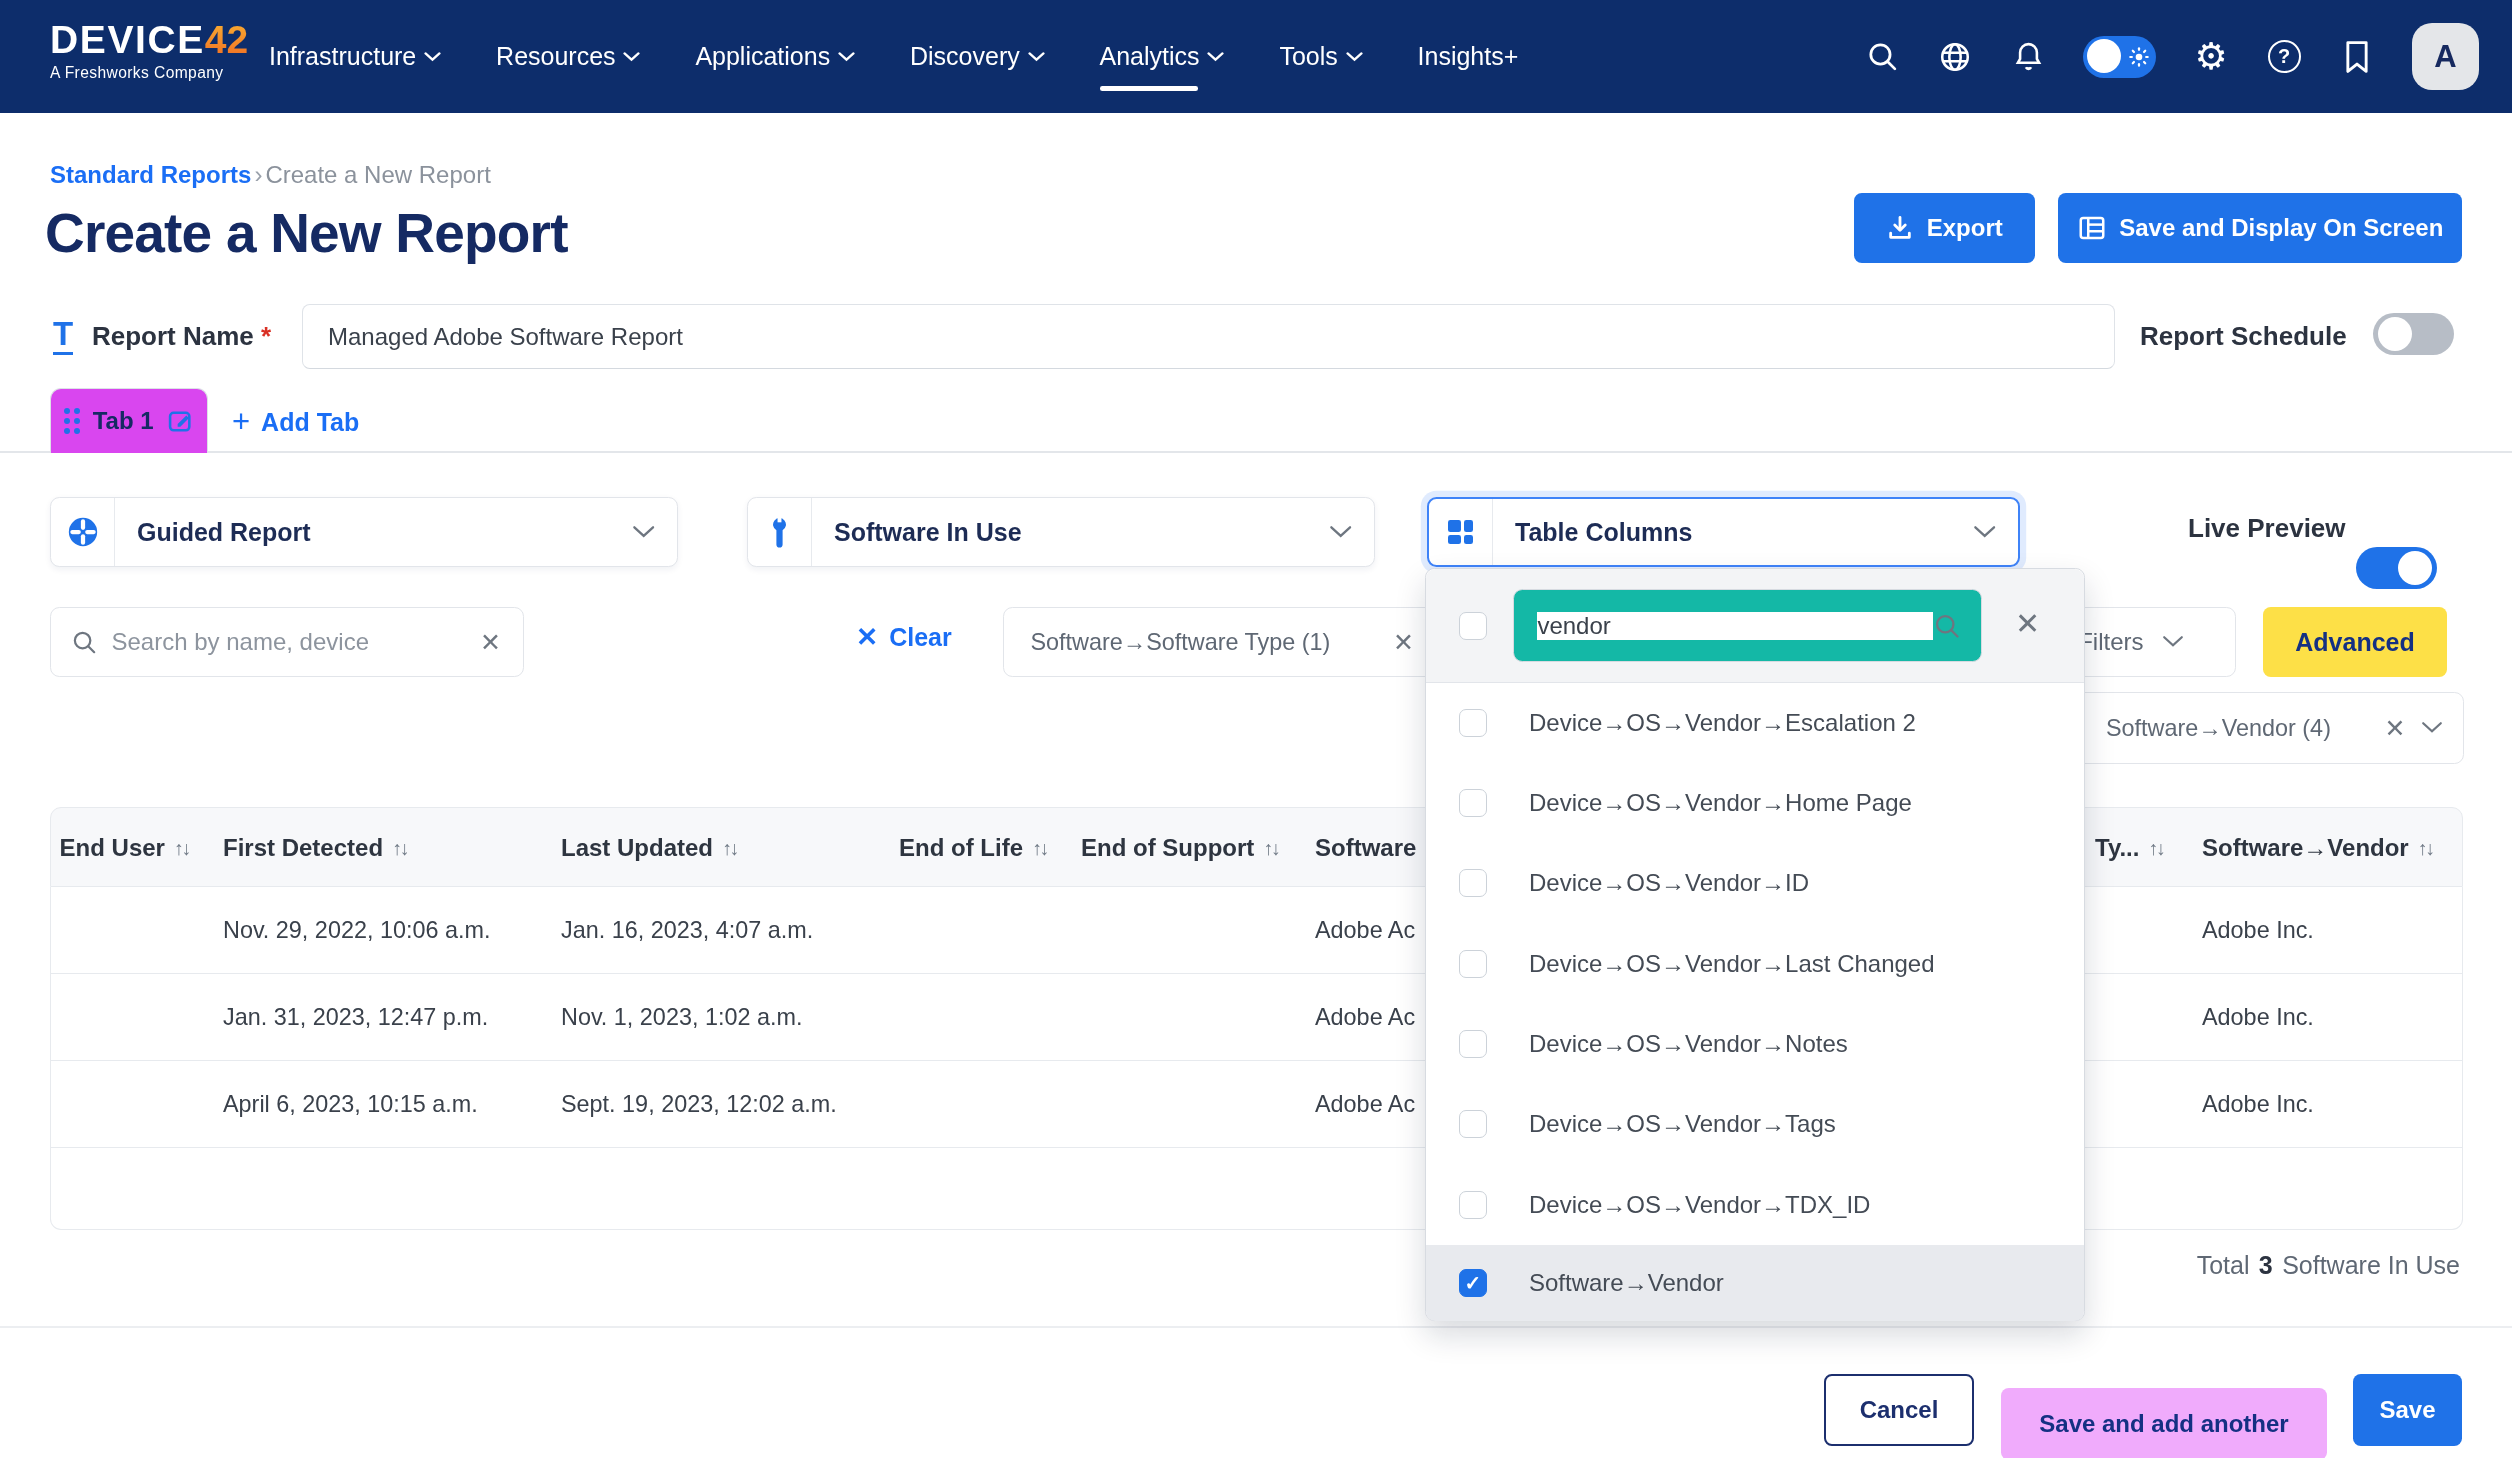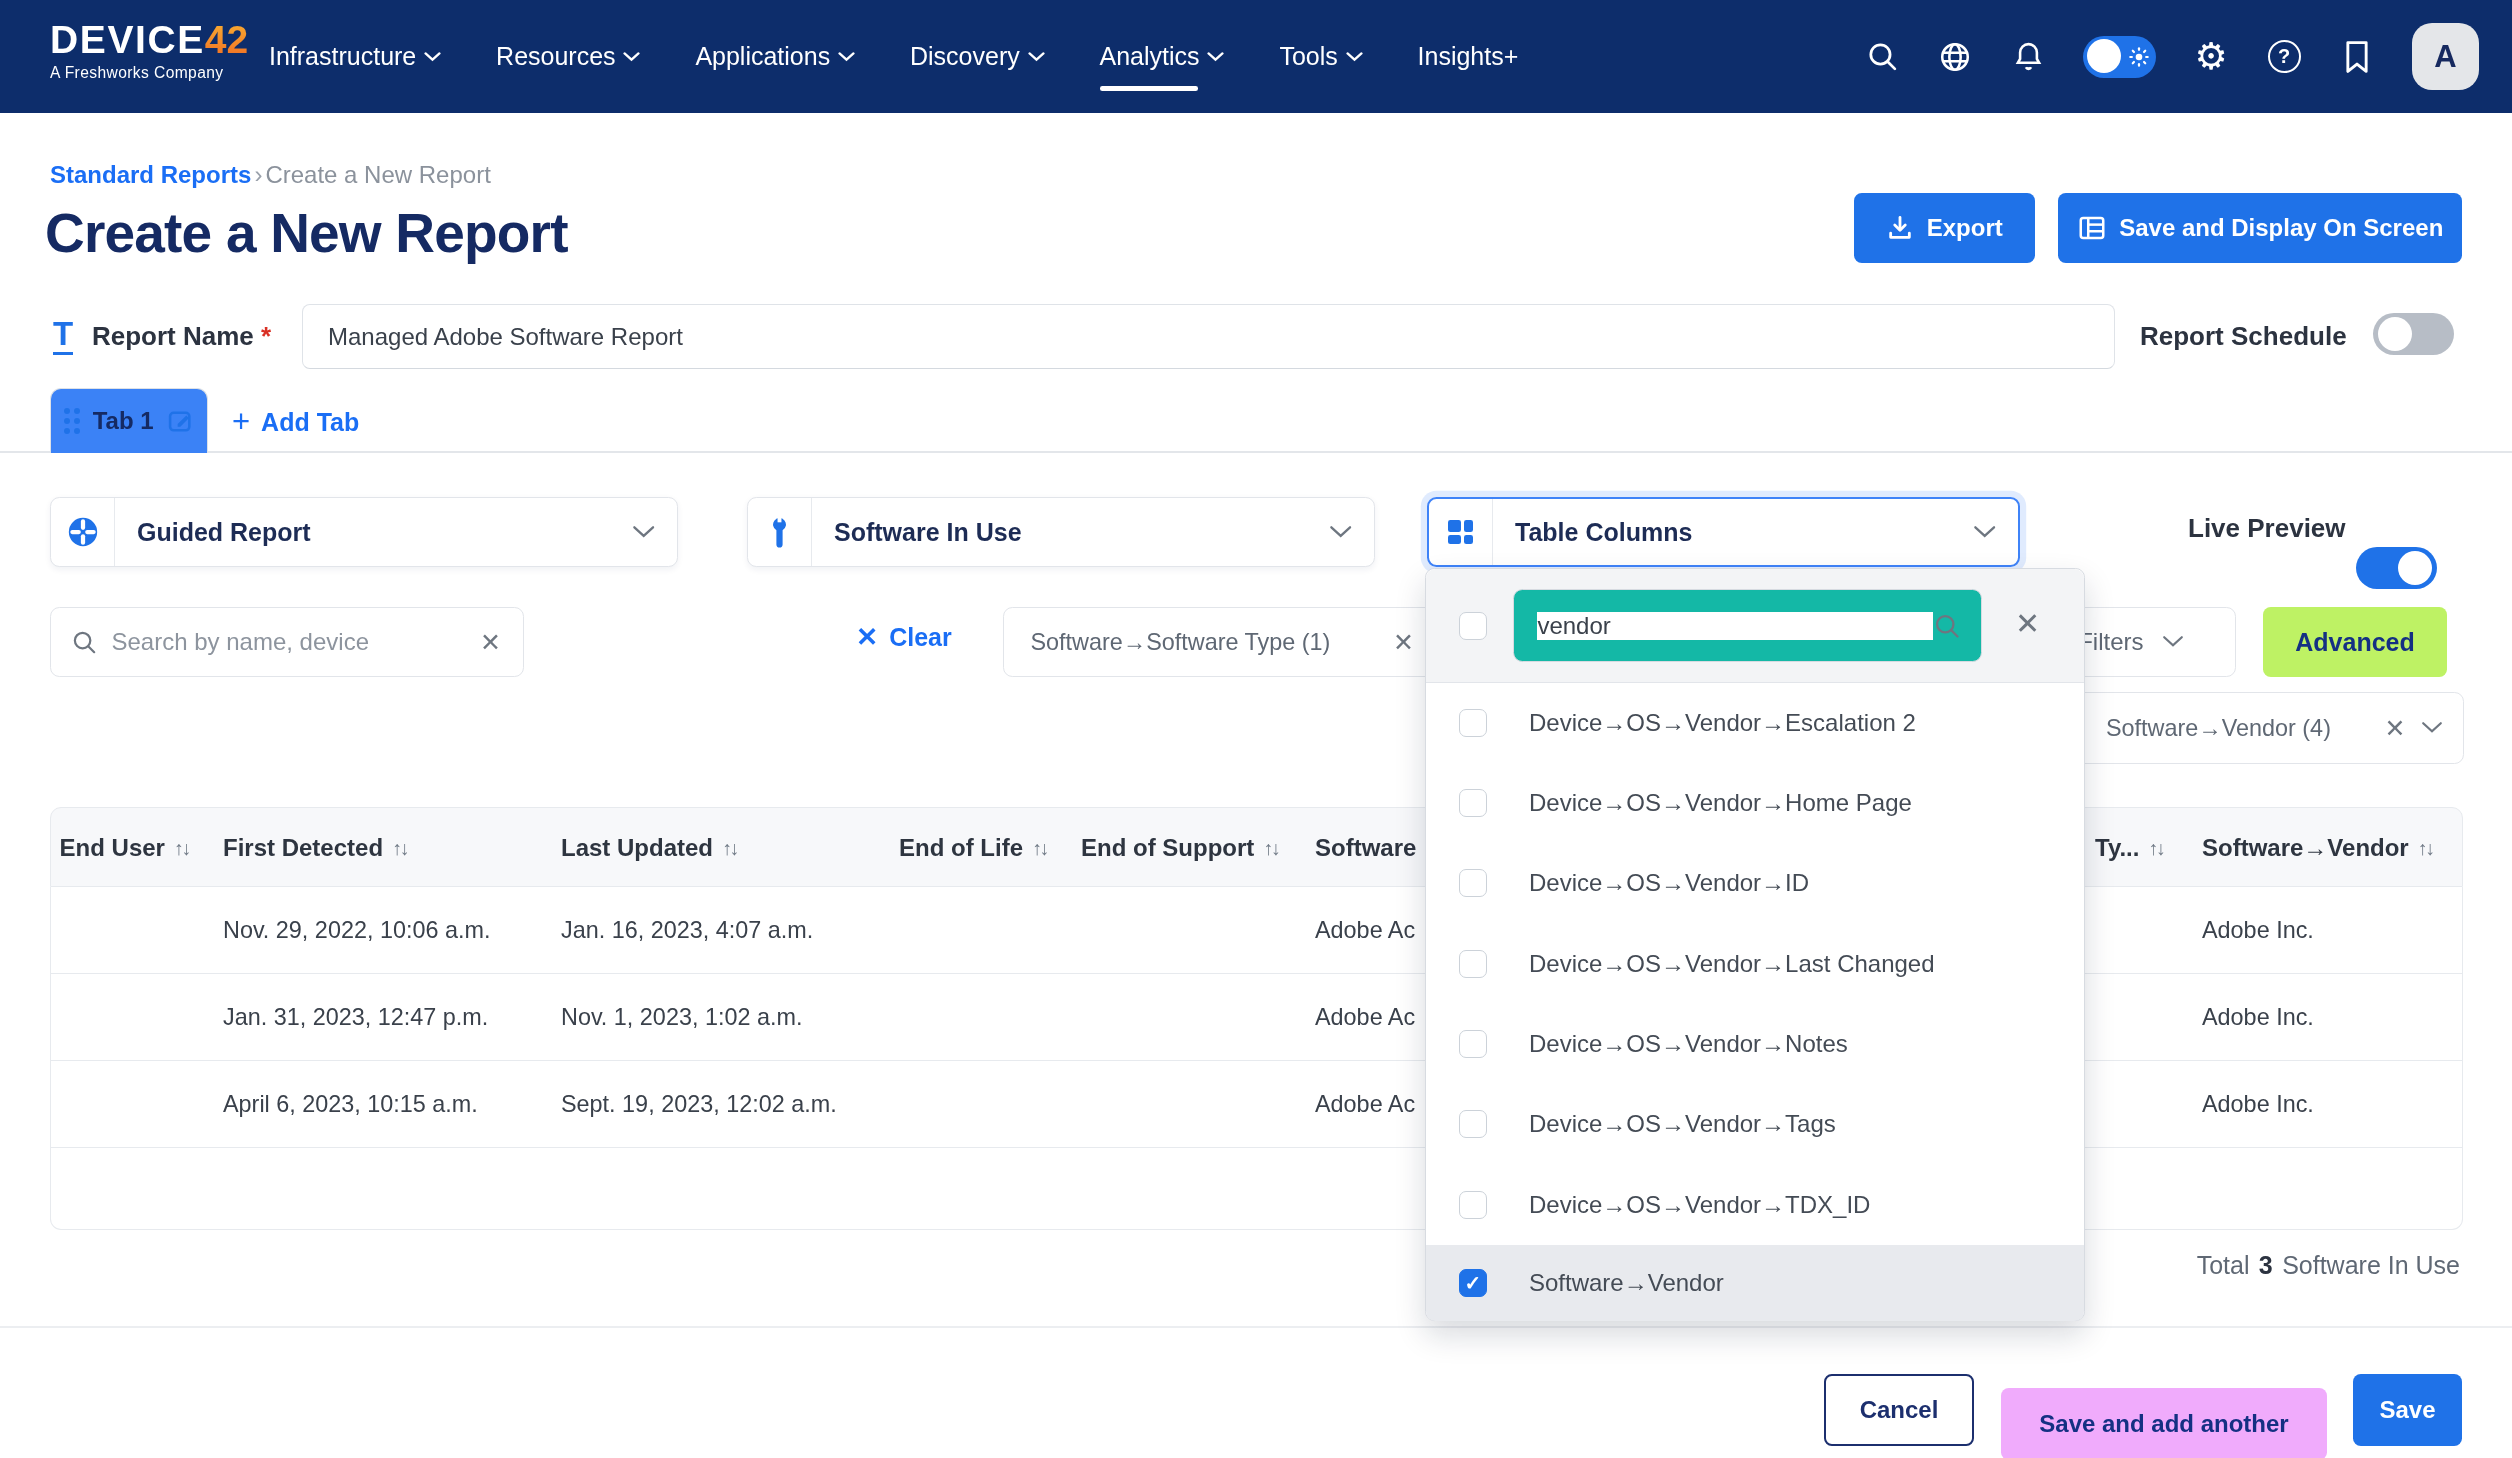--- a/index.html
+++ b/index.html
@@ -48,21 +48,21 @@
   .rn-input { position:absolute; left:302px; top:304px; width:1813px; height:65px; border:0.8px solid #dfe3e8; border-bottom:1.6px solid #d4d9df; border-radius:7.8px; font-size:24px; color:#3a414b; padding-left:25px; font-family:"Liberation Sans",sans-serif; outline:none; background:#fff; }
   .sched-label { position:absolute; left:2140px; top:321px; font-size:26px; font-weight:600; color:#2c3340; }
   .toggle { border-radius:22px; position:relative; cursor:pointer; }
   .toggle .knob { position:absolute; top:3.9px; width:34px; height:34px; border-radius:50%; background:#fff; }
   .toggle-off { background:#b7bdc6; } .toggle-off .knob { left:4.7px; }
   .toggle-on { background:#1f72e8; } .toggle-on .knob { right:4.7px; }
   .sched-toggle { left:2373px; top:313px; width:81px; height:42px; }
 
   
   .tab-line { position:absolute; left:0; top:451px; width:2512px; height:1.6px; background:#e3e6ea; }
-  .tab-active { position:absolute; left:50px; top:388px; width:158px; height:65px; background:#3b82f6; border:1.6px solid #dde1e7; border-bottom:none; border-radius:11px 11px 0 0; display:flex; align-items:center; justify-content:center; gap:12.5px; z-index:2; cursor:pointer; }
+  .tab-active { position:absolute; left:50px; top:388px; width:158px; height:65px; background:#d946ef; border:1.6px solid #dde1e7; border-bottom:none; border-radius:11px 11px 0 0; display:flex; align-items:center; justify-content:center; gap:12.5px; z-index:2; cursor:pointer; }
   .tab-label { font-size:24px; font-weight:800; color:#152a63; }
   .grip { display:grid; grid-template-columns:6.2px 6.2px; gap:3.9px; }
   .grip i { width:6.2px; height:6.2px; border-radius:50%; background:#1f72e8; }
   .add-tab { position:absolute; left:232px; top:404px; display:flex; align-items:center; gap:11px; color:#1a6ef5; font-size:25px; font-weight:600; cursor:pointer; }
   .plus::after { content:"+"; font-size:31px; font-weight:400; }
 
   
   .select { position:absolute; top:497px; height:70px; background:#fff; border:1.6px solid #e2e5ea; border-radius:9.4px; display:flex; align-items:center; box-shadow:0 2.3px 6.2px rgba(25,40,80,.06); cursor:pointer; }
   .select .icon-cell { width:64px; display:flex; align-items:center; justify-content:center; align-self:stretch; border-right:0.8px solid #e7eaee; }
   .select .sel-text { padding-left:22px; font-size:25px; font-weight:600; color:#1d2c55; flex:1; }
@@ -80,21 +80,21 @@
   .search-input { border:none; outline:none; flex:1; font-size:24px; color:#5f6874; margin-left:14px; font-family:"Liberation Sans",sans-serif; }
   .search-input::placeholder { color:#8d949e; }
   .x-icon::after { content:"✕"; }
   .x-gray { color:#6e7680; font-size:25px; cursor:pointer; }
   .clear-btn { position:absolute; left:856px; top:621px; display:flex; align-items:center; gap:11px; cursor:pointer; }
   .clear-x { color:#1a6ef5; font-size:26.5px; font-weight:700; }
   .clear-txt { color:#1a6ef5; font-size:25px; font-weight:700; }
   .chip { position:absolute; background:#fff; border:1.6px solid #e2e5ea; border-radius:9.4px; display:flex; align-items:center; font-size:23.4px; color:#5f6874; cursor:pointer; }
   .chip1 { left:1003px; top:607px; width:471px; height:70px; padding:0 20px 0 26.5px; gap:17px; }
   .chip-more { left:1965px; top:607px; width:271px; height:70px; justify-content:center; gap:18.7px; font-size:24px; }
-  .btn-advanced { left:2263px; top:607px; width:184px; height:70px; background:#bef264; color:#143083; font-size:25px; font-weight:800; }
+  .btn-advanced { left:2263px; top:607px; width:184px; height:70px; background:#fde047; color:#143083; font-size:25px; font-weight:800; }
   .chip2 { left:2074px; top:692px; width:390px; height:72px; padding:0 20px 0 31px; gap:15.6px; }
   .chip .lbl { flex:1; }
 
   
   .table { position:absolute; left:50px; top:807px; width:2413px; }
   .thead { position:relative; height:80px; background:#f7f8fa; border:0.8px solid #e7eaee; border-radius:11px 11px 0 0; }
   .th { position:absolute; top:0; height:80px; display:flex; align-items:center; gap:9.4px; font-size:24px; font-weight:700; color:#2e3540; white-space:nowrap; }
   .sort { font-size:19.5px; color:#707a86; letter-spacing:-2.3px; cursor:pointer; }
   .sort::after { content:"↑↓"; }
   .tr { position:relative; height:87px; background:#fff; border:0.8px solid #e7eaee; border-top:none; }

